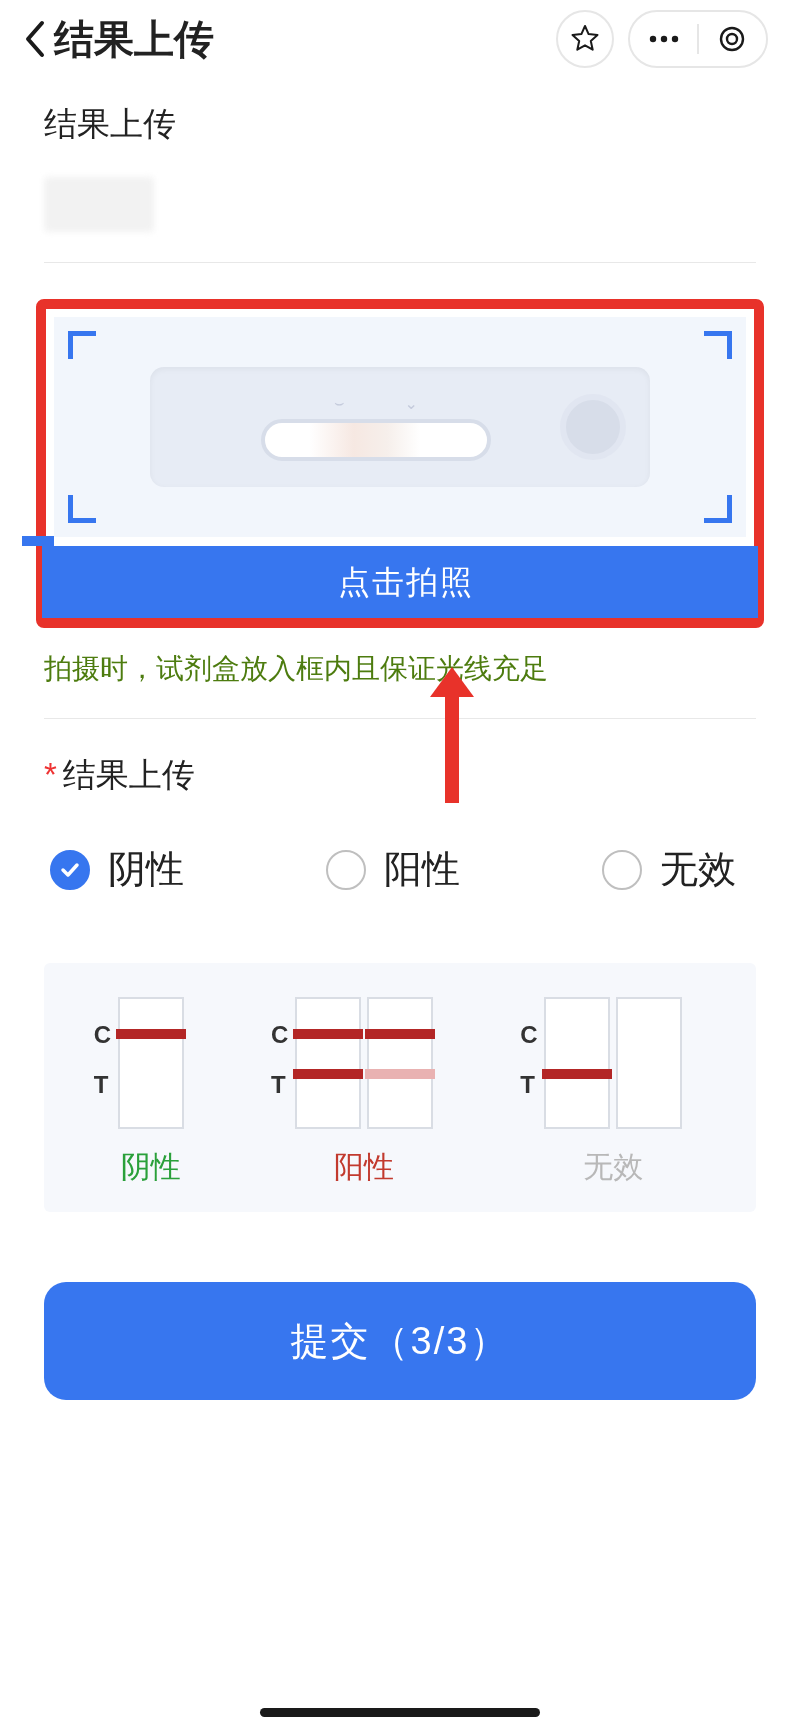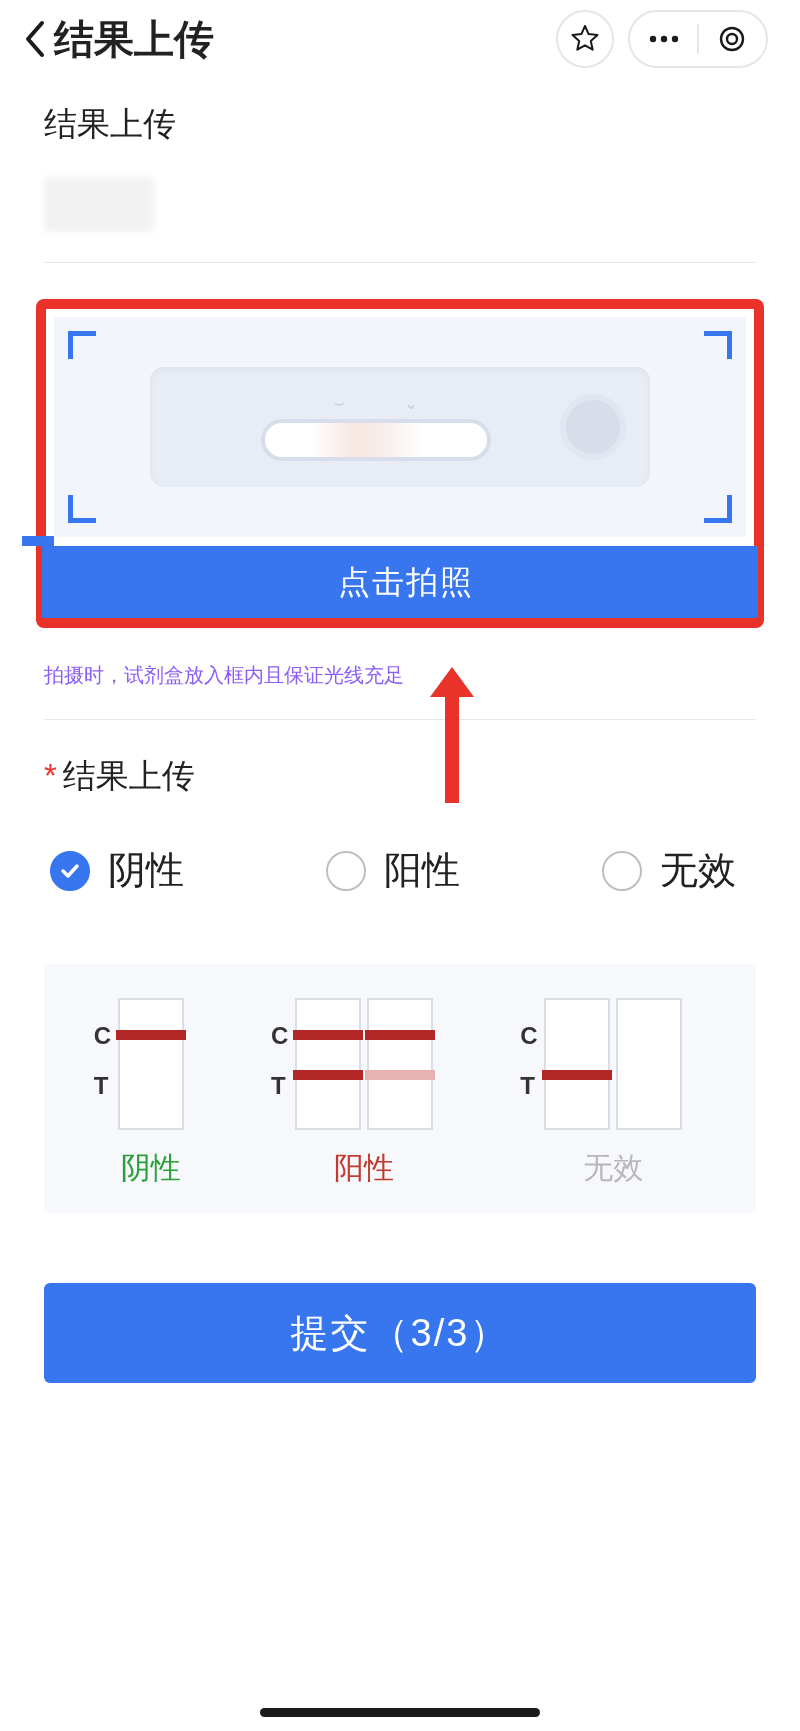--- a/index.html
+++ b/index.html
@@ -34,21 +34,21 @@
   .corner.tr { top:14px; right:14px; border-width:5px 5px 0 0; }
   .corner.bl { bottom:14px; left:14px; border-width:0 0 5px 5px; }
   .corner.br { bottom:14px; right:14px; border-width:0 5px 5px 0; }
   .kit { position:absolute; left:50%; top:50%; transform:translate(-50%,-50%); width:500px; height:120px; background:#e7ecf5; border-radius:14px; box-shadow:0 2px 6px rgba(0,0,0,0.05) inset; display:flex; align-items:center; justify-content:space-between; padding:0 24px; }
   .kit-window-wrap { flex:1; display:flex; flex-direction:column; align-items:center; gap:6px; padding:0 22px 0 40px;}
   .kit-marks { display:flex; gap:60px; font-size:16px; color:#c5cbdc; }
   .kit-window { width:230px; height:42px; border-radius:22px; border:4px solid #d7dde9; background:linear-gradient(90deg,#fff 0%,#fff 20%,#f6e8e2 40%,#f6efeb 55%,#fff 70%,#fff 100%); }
   .kit-well { width:66px; height:66px; border-radius:50%; background:#d7dde9; border:6px solid #e1e6f1; }
   .photo-btn { background:#3776ef; color:#fff; text-align:center; height:72px; line-height:72px; font-size:32px; letter-spacing:2px; margin:0 -4px;padding-left:12px; }
   .photo-btn-sliver { height:10px; background:#3776ef; margin: -1px 4px 0 -24px; width:32px;}
-  .photo-hint { color:#8b5cf6; font-size:20px; padding:34px 0 30px 0; border-bottom:1.5px solid #e8e8e8; position:relative; }
+  .photo-hint { color:#4d7c0f; font-size:28px; padding:22px 0 30px 0; border-bottom:1.5px solid #e8e8e8; position:relative; }
   .arrow-up { position:absolute; left:380px; top:35px; }
   
   .result-section { padding-top:34px; }
   .radios { display:flex; justify-content:space-between; padding:34px 20px 14px 6px; }
   .radio { display:flex; align-items:center; gap:18px; }
   .radio-circ { width:40px; height:40px; border-radius:50%; border:2.5px solid #bfbfbf; display:flex; align-items:center; justify-content:center; background:#fff; }
   .radio.selected .radio-circ { background:#3776ef; border-color:#3776ef; }
   .radio-label { font-size:38px; font-weight:500; }
   
   .legend { margin-top:54px; background:#f6f8fc; border-radius:6px; padding:34px 18px 24px 18px; display:flex; justify-content:space-around; }
@@ -58,21 +58,21 @@
   .ct-labels { position:absolute; left:-26px; top:22px; display:flex; flex-direction:column; gap:22px; font-size:24px; font-weight:700; color:#333; }
   .line-c { position:absolute; left:-4px; right:-4px; top:30px; height:10px; background:#b32626; }
   .line-t { position:absolute; left:-4px; right:-4px; top:70px; height:10px; background:#b32626; }
   .line-t.faint { background:#e9b2b2; }
   .legend-label { font-size:30px; font-weight:500; }
   .lbl-neg { color:#2aa03a; }
   .lbl-pos { color:#c23a2e; }
   .lbl-inv { color:#b8b8b8; }
   
   .submit-wrap { padding:0 44px; margin-top:70px; }
-  .submit-btn { background:#3776ef; color:#fff; height:100px; border-radius:6px; display:flex; align-items:center; justify-content:center; font-size:38px; letter-spacing:2px; }
+  .submit-btn { background:#3776ef; color:#fff; height:118px; border-radius:22px; display:flex; align-items:center; justify-content:center; font-size:38px; letter-spacing:2px; }
   
   .home-ind { position:absolute; left:50%; transform:translateX(-50%); bottom:14px; width:280px; height:9px; background:#1a1a1a; border-radius:6px; }
   .root { position:relative; width:800px; height:1731px; overflow:hidden; }
 </style>
 </head>
 <body>
 
 <div class="root">
 
 

